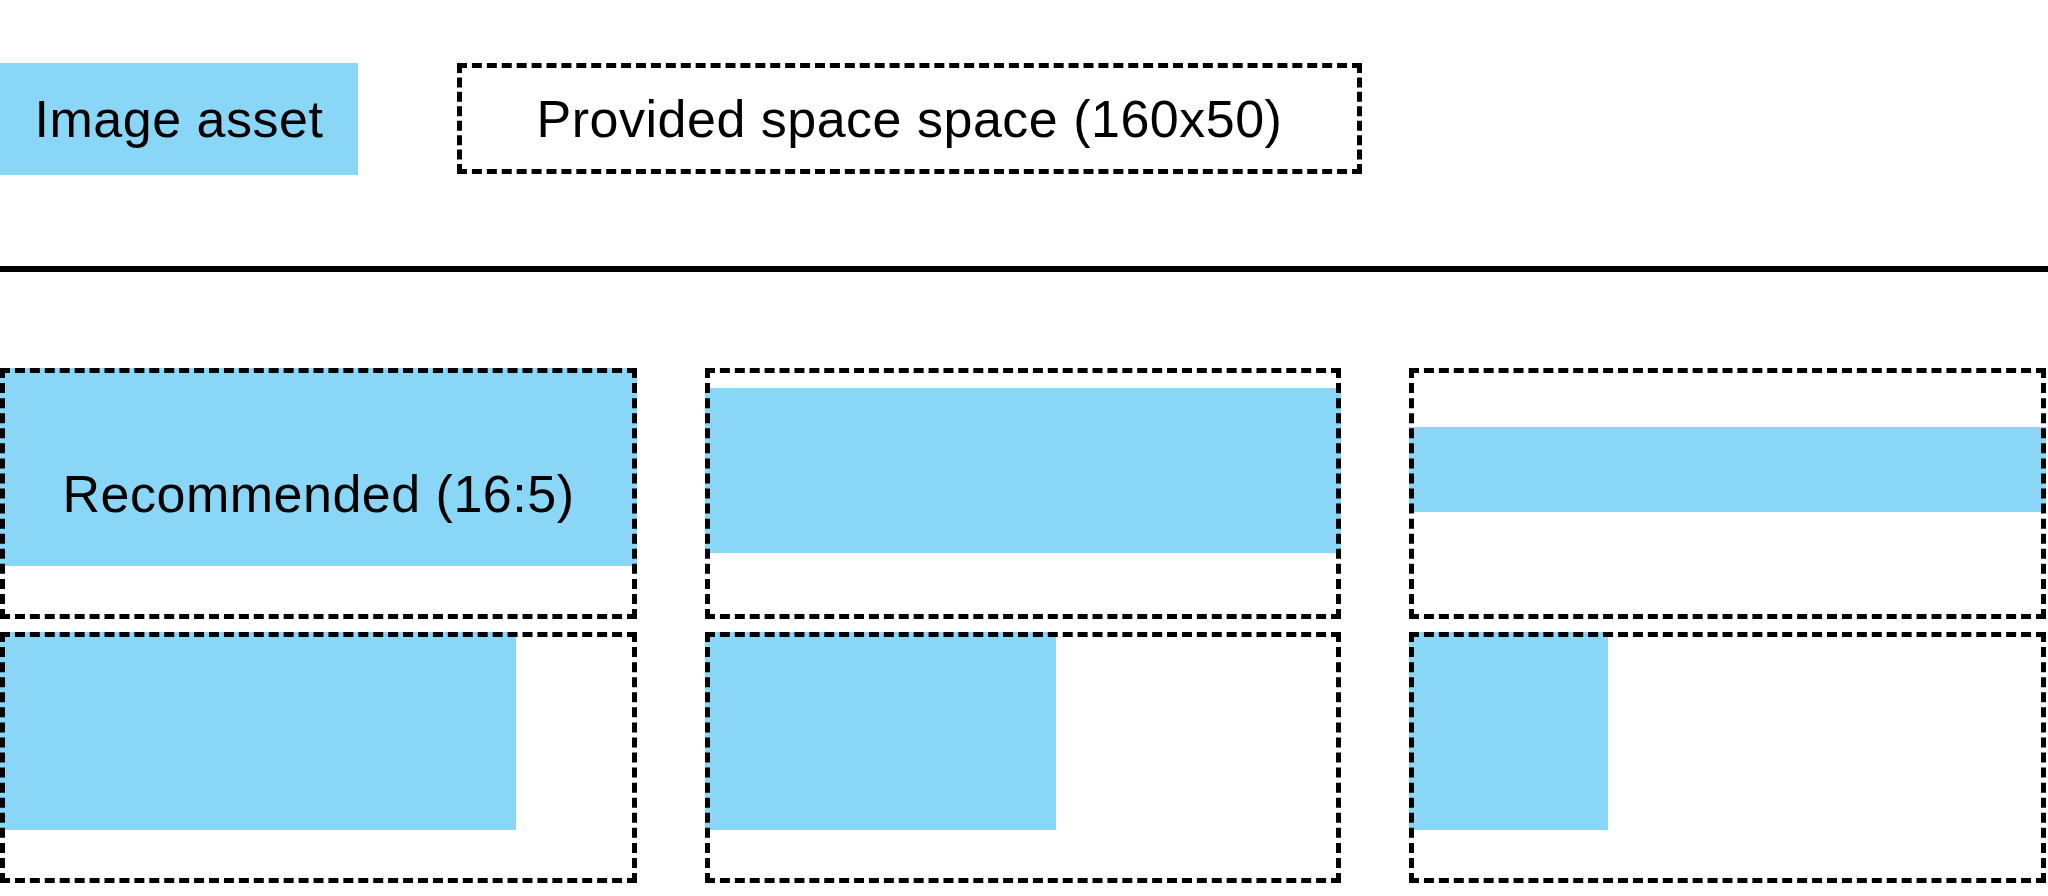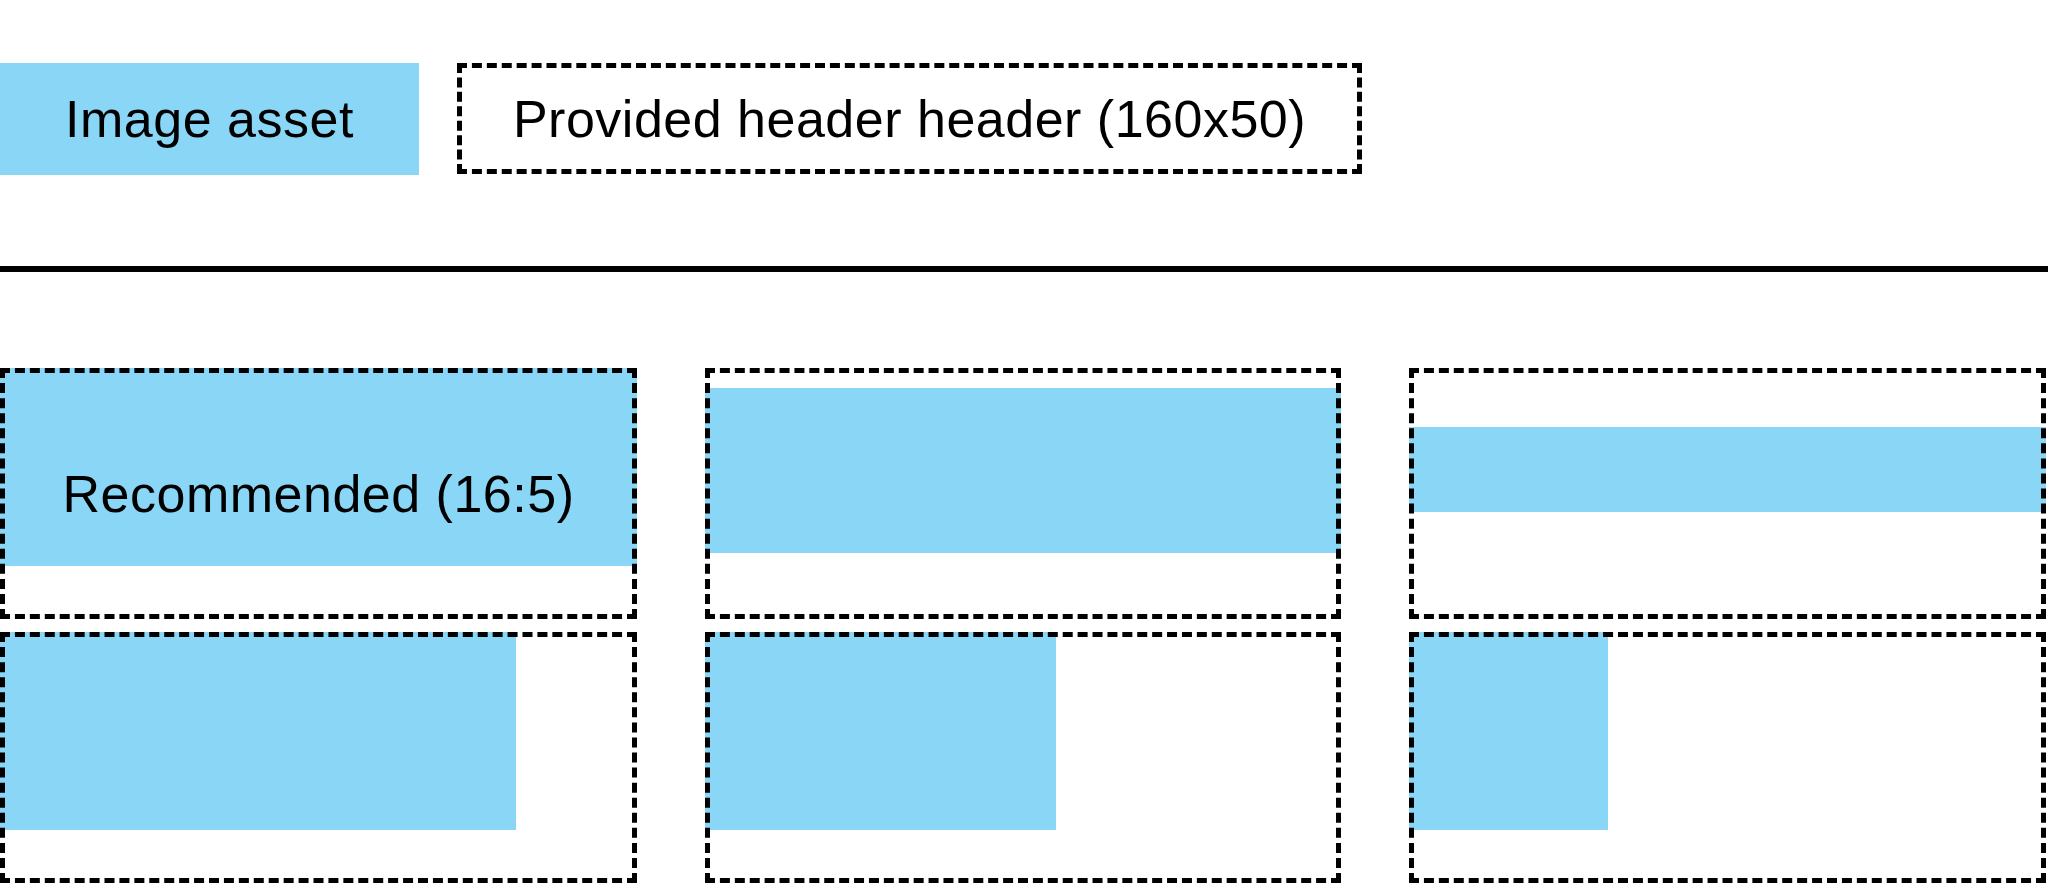--- a/index.html
+++ b/index.html
@@ -24,21 +24,21 @@
   }
   .center {
     display: flex;
     align-items: center;
     justify-content: center;
   }
   .abs { position: absolute; }
 
   
   #legend-image-asset {
-    left: 0; top: 63px; width: 419px; height: 112px;
+    left: 0; top: 63px; width: 358px; height: 112px;
     background: var(--asset-blue, #8AD6F6);
   }
   #legend-header-space {
     left: 457px; top: 63px; width: 905px; height: 111px;
     box-sizing: border-box;
     border: 5px dashed var(--outline-color, #000000);
     background: #ffffff;
   }
 
   
@@ -79,21 +79,21 @@
 </head>
 <body>
 
 <div id="canvas">
 
   <div id="legend-image-asset" class="abs center">
     <span class="label">Image asset</span>
   </div>
 
   <div id="legend-header-space" class="abs center">
-    <span class="label">Provided header header (160x50)</span>
+    <span class="label">Provided space space (160x50)</span>
   </div>
 
   <div id="separator" class="abs"></div>
 
   <div class="example-box row-1 col-1">
     <div class="asset-fill" style="left: 0px; top: 0px; width: 637px; height: 198px;"></div>
     <div class="border-overlay"></div>
     <div class="example-label-wrap center">
       <span class="label">Recommended (16:5)</span>
     </div>

